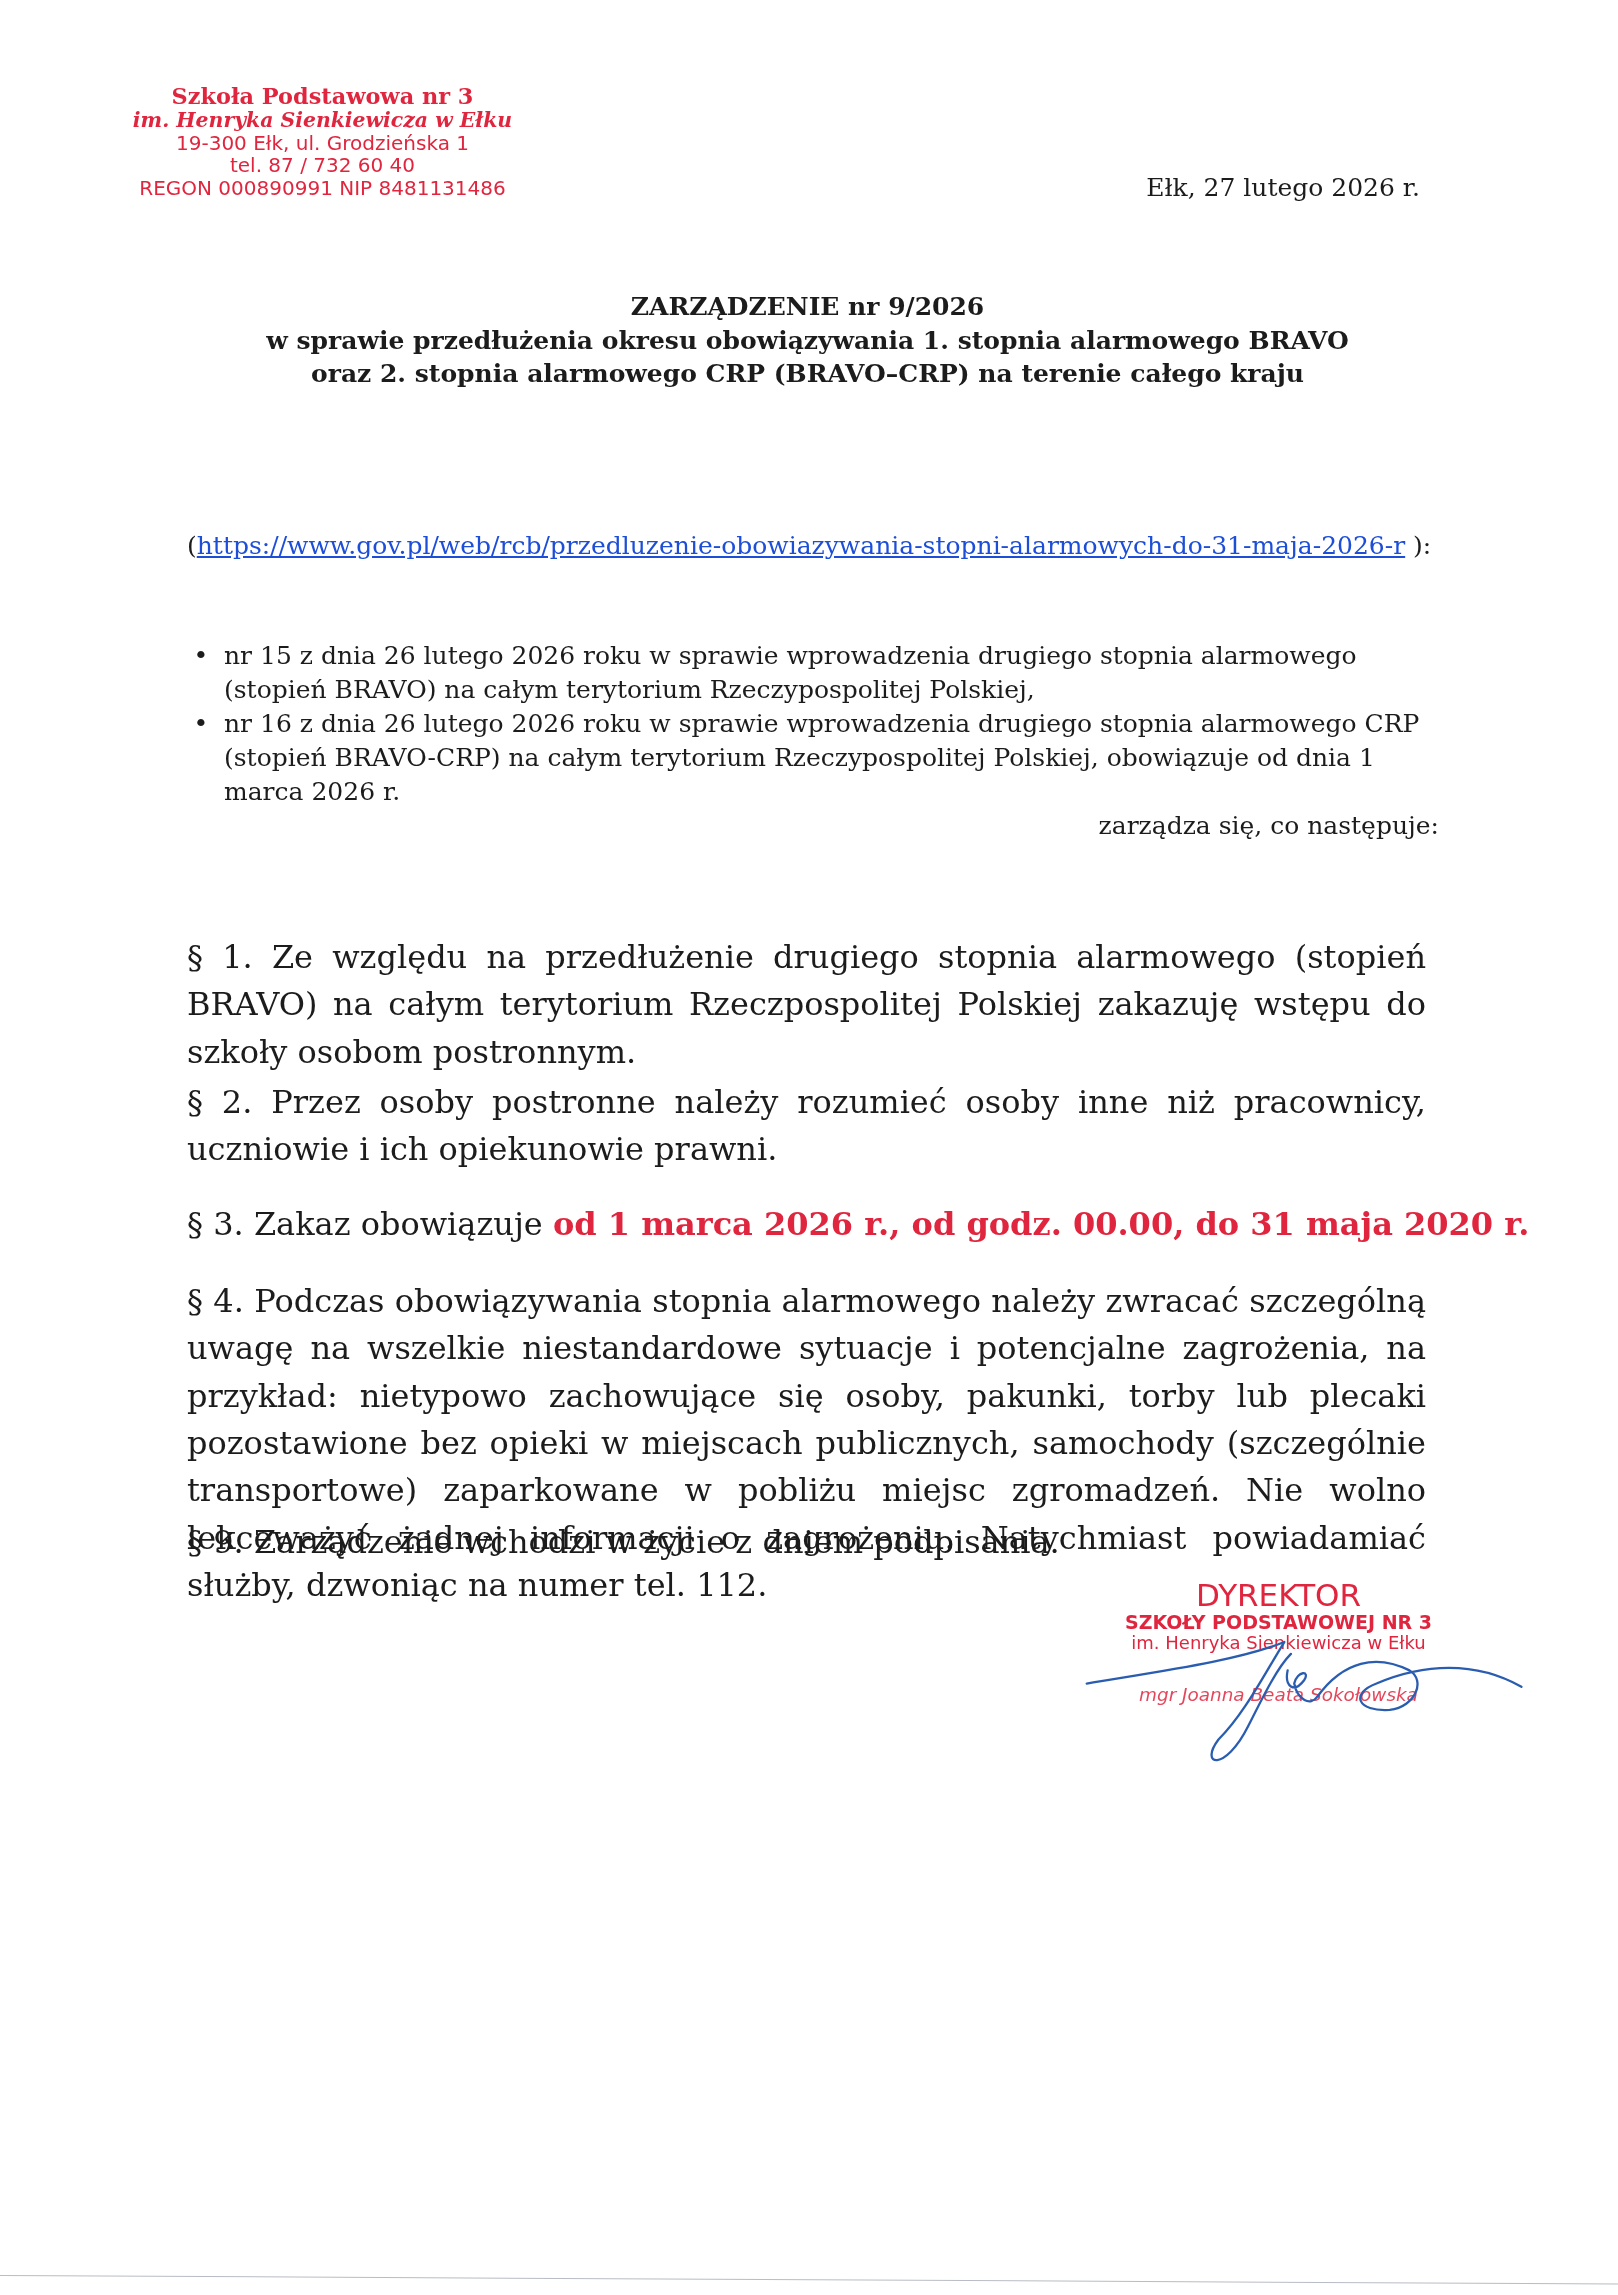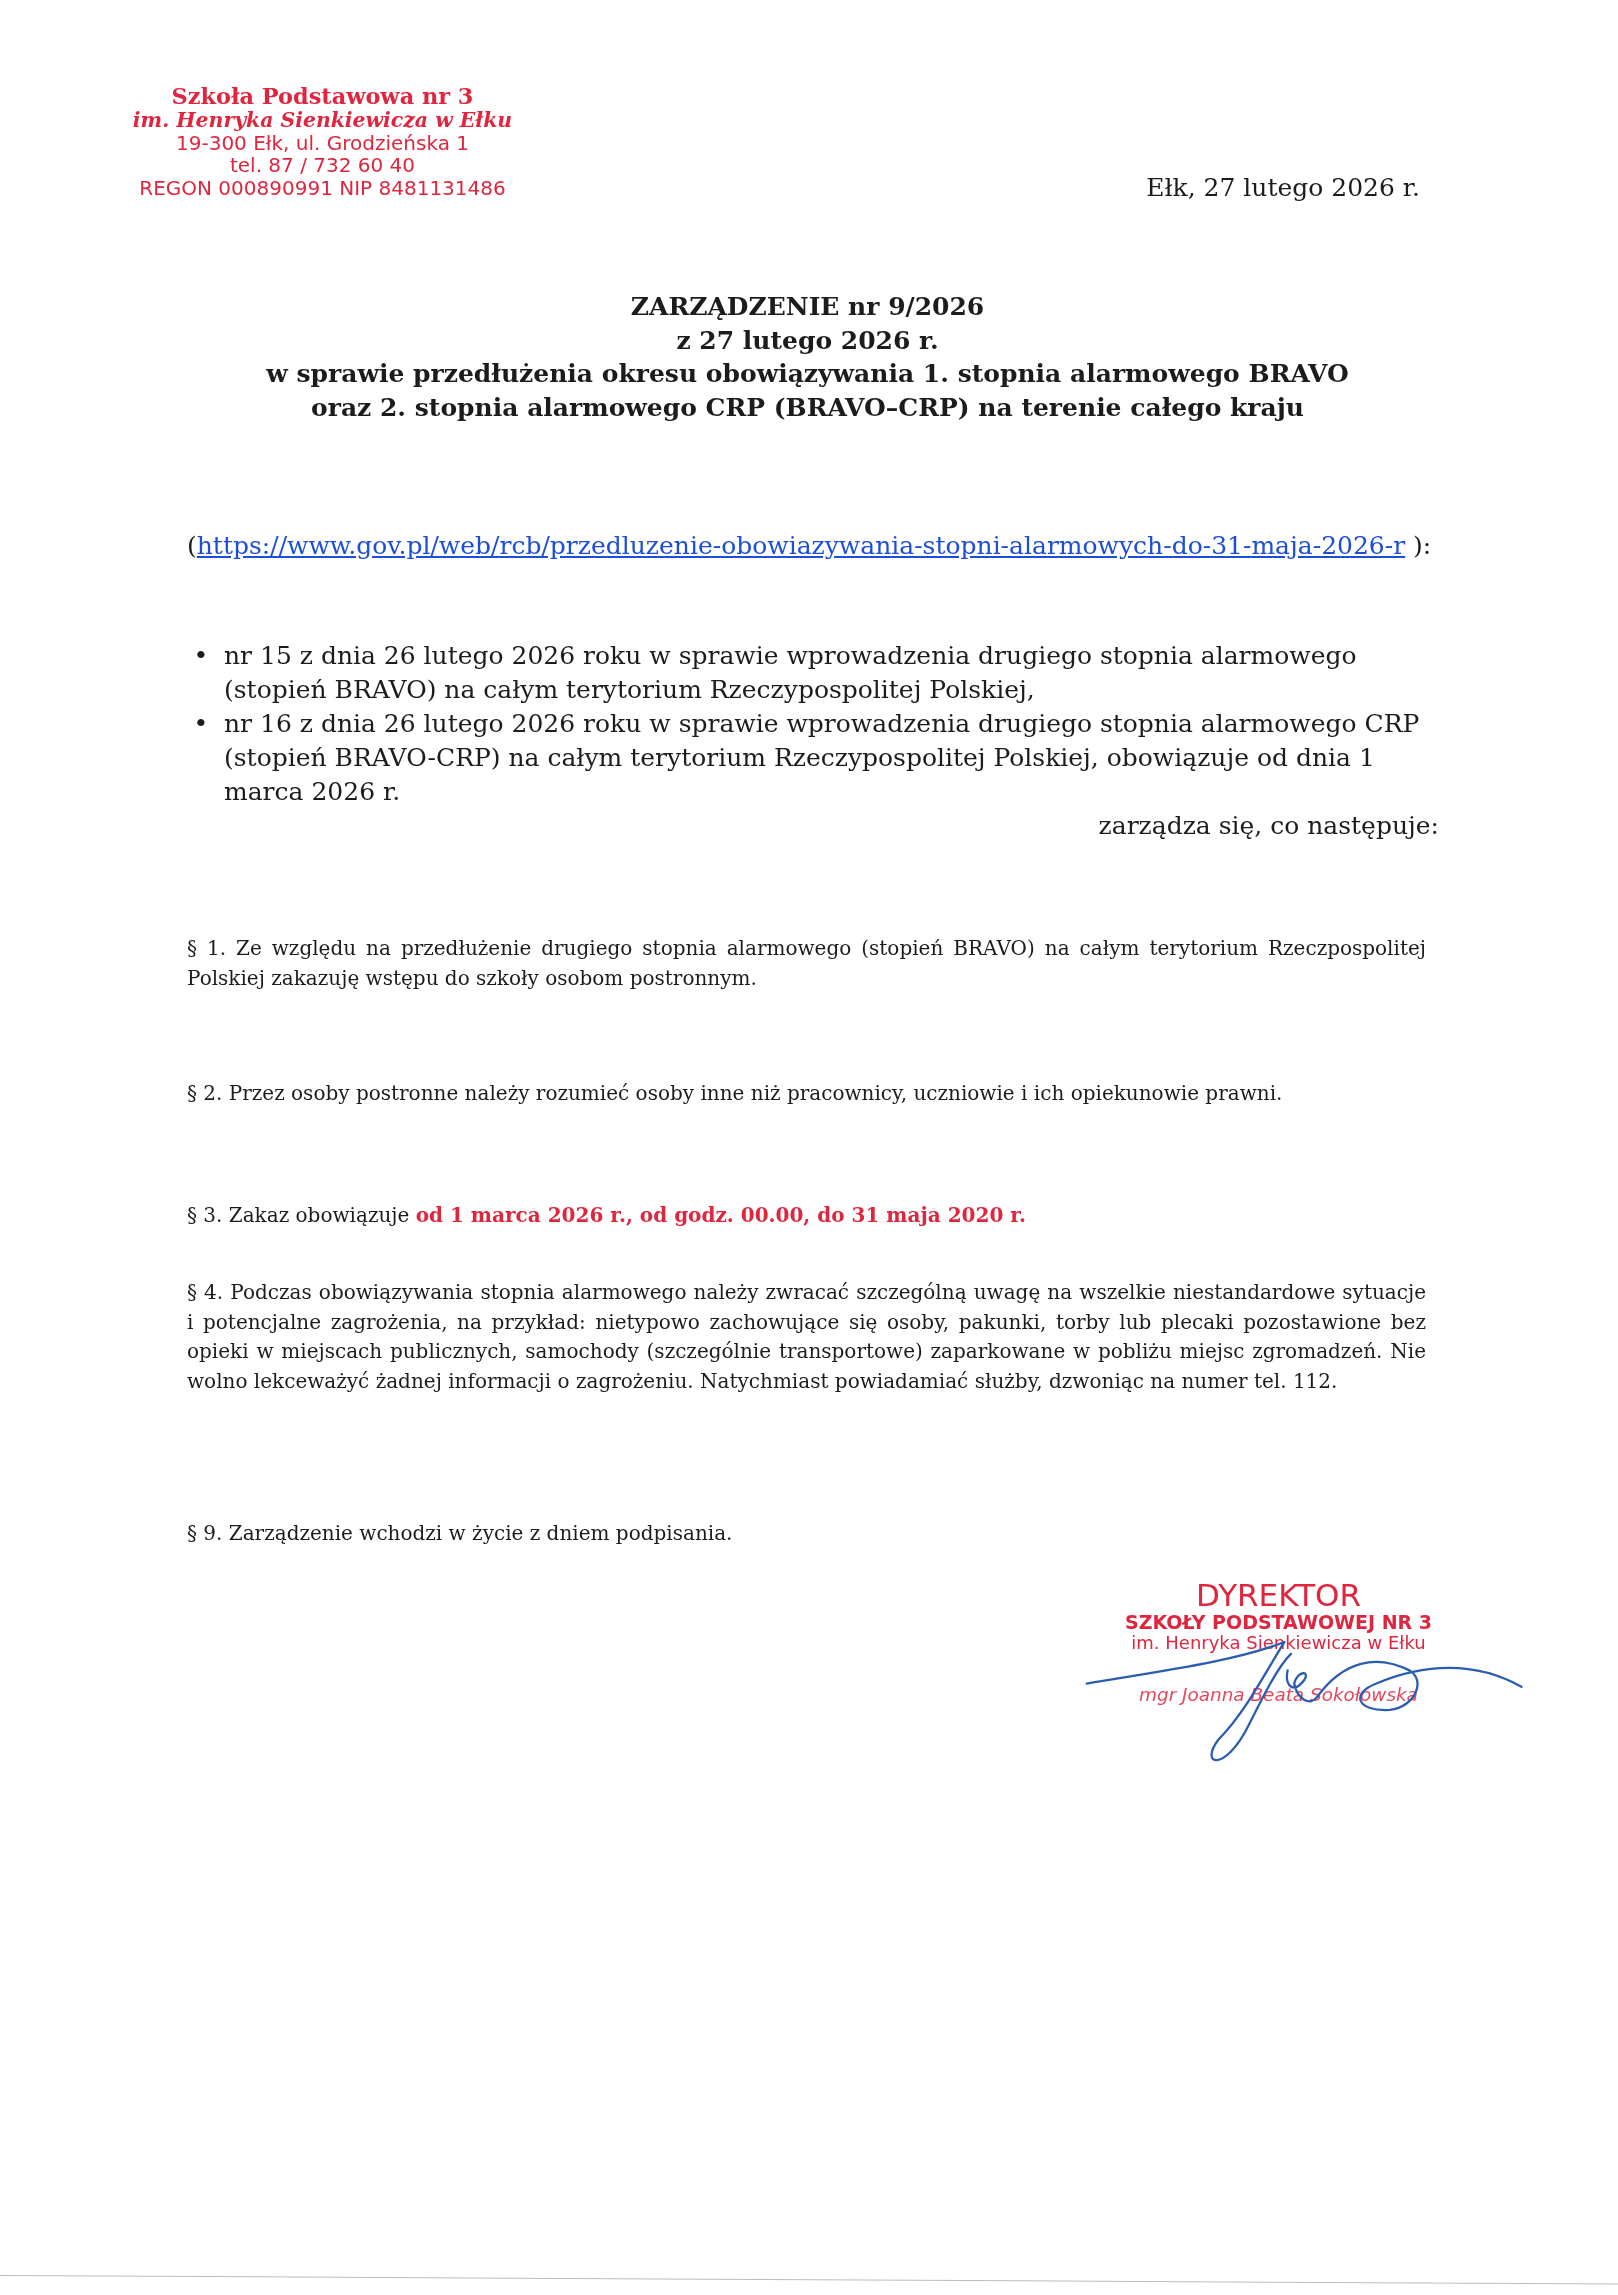--- a/index.html
+++ b/index.html
@@ -9,21 +9,21 @@
   .stamp-header .l2 { font-family: "DejaVu Serif", serif; font-weight: bold; font-style: italic; font-size: 20.4px; }
   .stamp-header .l3, .stamp-header .l4, .stamp-header .l5 { font-size: 20px; }
   .date-line { position: absolute; right: 198px; top: 173px; font-size: 25px; }
   .title-block { position: absolute; left: 165px; top: 290px; width: 1285px; text-align: center; font-weight: bold; font-size: 25px; line-height: 1.34; }
   .intro { position: absolute; left: 187px; top: 495px; width: 1252px; font-size: 25px; line-height: 1.36; }
   .intro a { color: #1d4ed8; text-decoration: underline; }
   .list { position: absolute; left: 187px; top: 639px; width: 1252px; font-size: 25px; line-height: 1.36; margin: 0; padding: 0; list-style: none; }
   .list li { position: relative; padding-left: 37px; }
   .list li .bullet { position: absolute; left: 6.6px; top: 0; }
   .decree-line { font-size: 25px; }
-  .para { position: absolute; left: 187px; width: 1239px; font-size: 20px; line-height: 1.48; text-align: justify; }
+  .para { position: absolute; left: 187px; width: 1239px; font-size: 32px; line-height: 1.48; text-align: justify; }
   .red { color: #e0263f; font-weight: bold; }
   .sig-stamp { position: absolute; left: 1107px; top: 1578px; width: 343px; text-align: center; color: #e0263f; font-family: "DejaVu Sans", "Liberation Sans", sans-serif; line-height: 1.1; }
   .sig-stamp .s1 { font-weight: normal; font-size: 31px; }
   .sig-stamp .s2 { font-weight: bold; font-size: 19px; }
   .sig-stamp .s3 { font-size: 18px; }
   .sig-stamp .s4 { font-style: italic; font-size: 18.4px; margin-top: 32px; opacity: 0.85; }
   .signature { position: absolute; left: 1067px; top: 1634px; width: 461px; height: 132px; pointer-events: none; }
   .bottom-line { position: absolute; left: 0; top: 2275px; width: 1618px; height: 1.3px; background: #b8bcc4; transform: rotate(0.3deg); transform-origin: left center; }
 </style>
 </head>
@@ -34,21 +34,20 @@
   <div class="l2">im. Henryka Sienkiewicza w Ełku</div>
   <div class="l3">19-300 Ełk, ul. Grodzieńska 1</div>
   <div class="l4">tel. 87 / 732 60 40</div>
   <div class="l5">REGON 000890991 NIP 8481131486</div>
 </div>
 
 <div class="date-line">Ełk, 27 lutego 2026 r.</div>
 
 <div class="title-block">
   <div>ZARZĄDZENIE nr 9/2026</div>
-  <div>z 27 lutego 2026 r.</div>
   <div>w sprawie przedłużenia okresu obowiązywania 1. stopnia alarmowego BRAVO</div>
   <div>oraz 2. stopnia alarmowego CRP (BRAVO–CRP) na terenie całego kraju</div>
 </div>
 
 <div class="intro">
   <br>
   <span>(</span><a style="word-break: break-all;">https://www.gov.pl/web/rcb/przedluzenie-obowiazywania-stopni-alarmowych-do-31-maja-2026-r</a><span> ):</span>
 </div>
 
 <ul class="list">

